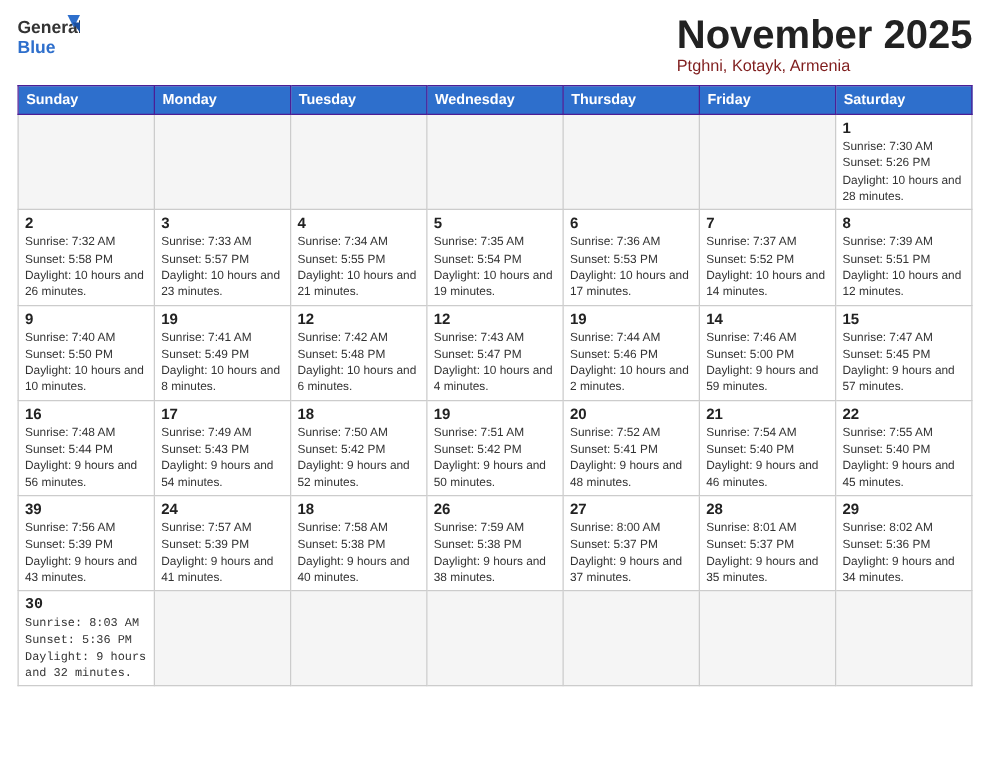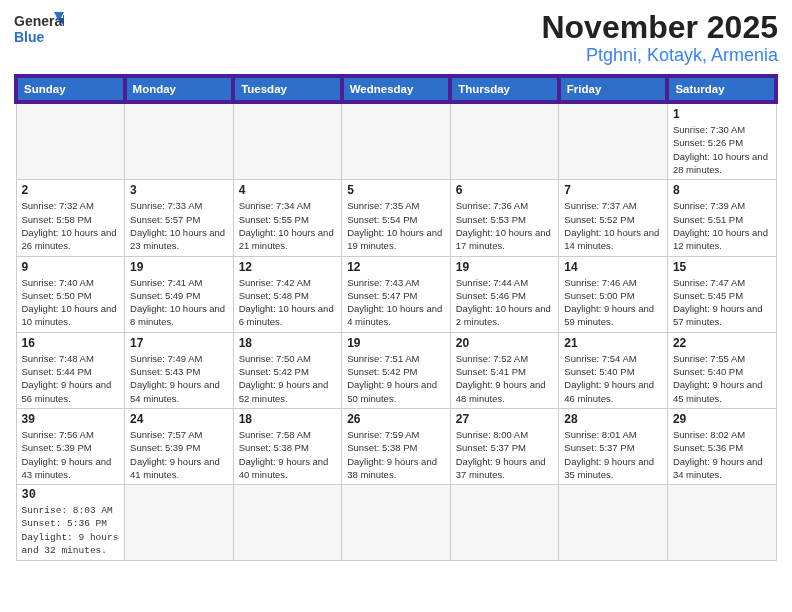--- a/index.html
+++ b/index.html
@@ -21,45 +21,45 @@
       justify-content: space-between;
       align-items: flex-start;
       margin-bottom: 8px;
     }
     .logo {
       display: flex;
       align-items: center;
       gap: 4px;
     }
     .title-block {
-      text-align: right;
+      text-align: left;
     }
     .month-title {
       font-size: 32px;
       font-weight: bold;
       color: #222;
       line-height: 1.1;
     }
     .location {
-      font-size: 18px;
-      color: #3b82f6;
+      font-size: 13px;
+      color: #7f1d1d;
     }
     .calendar {
       width: 100%;
       border-collapse: collapse;
       border: 1px solid #ccc;
     }
     .calendar th {
       background: #2e6fcc;
       color: #fff;
       font-size: 11.5px;
       font-weight: bold;
       text-align: left;
       padding: 5px 6px;
-      border: 4px solid #4c1d95;
+      border: 1px solid #4c1d95;
     }
     .calendar td {
       border: 1px solid #ccc;
       vertical-align: top;
       padding: 3px 5px;
       width: calc(100% / 7);
       background: #fff;
       height: 74px;
     }
     .calendar td.empty {

